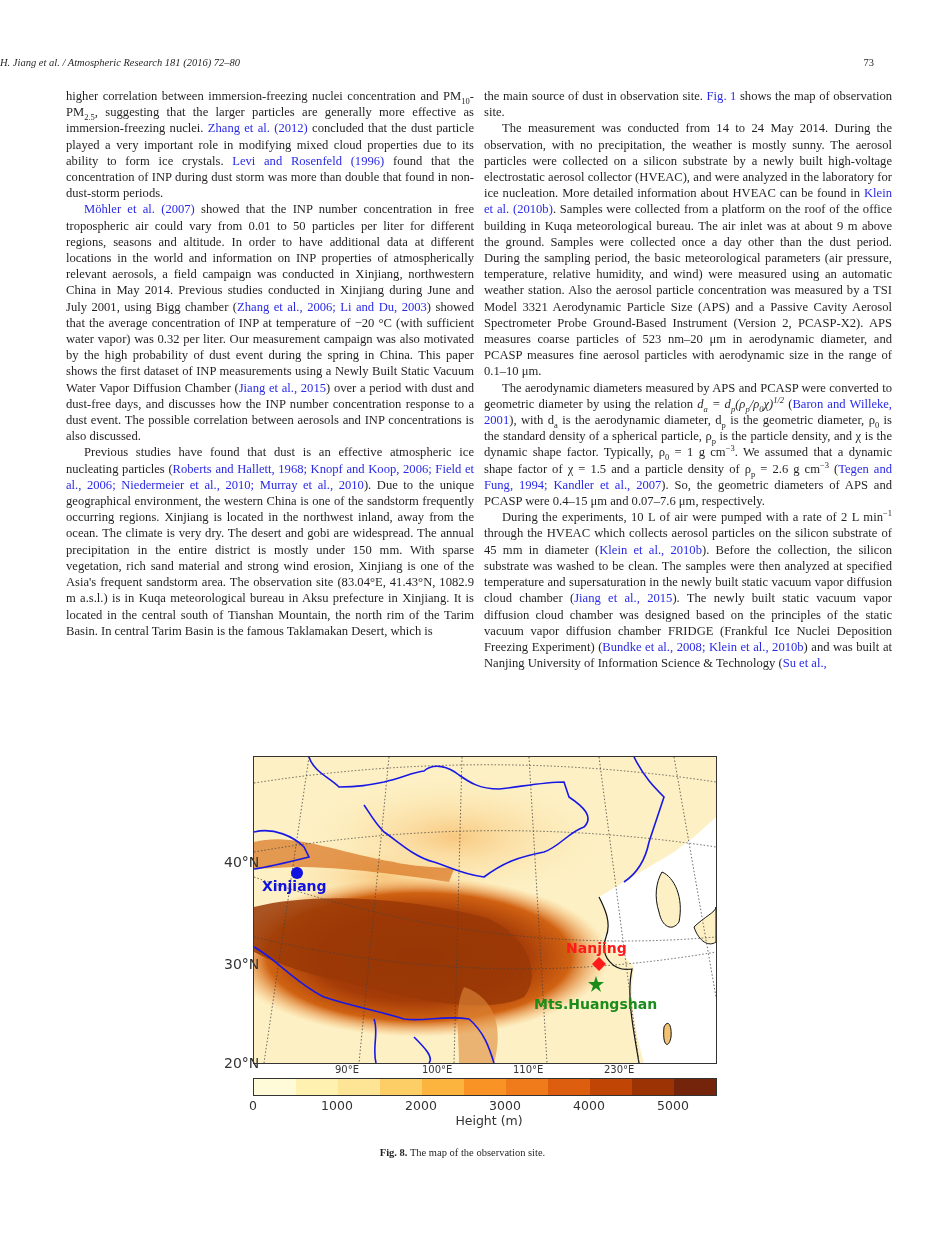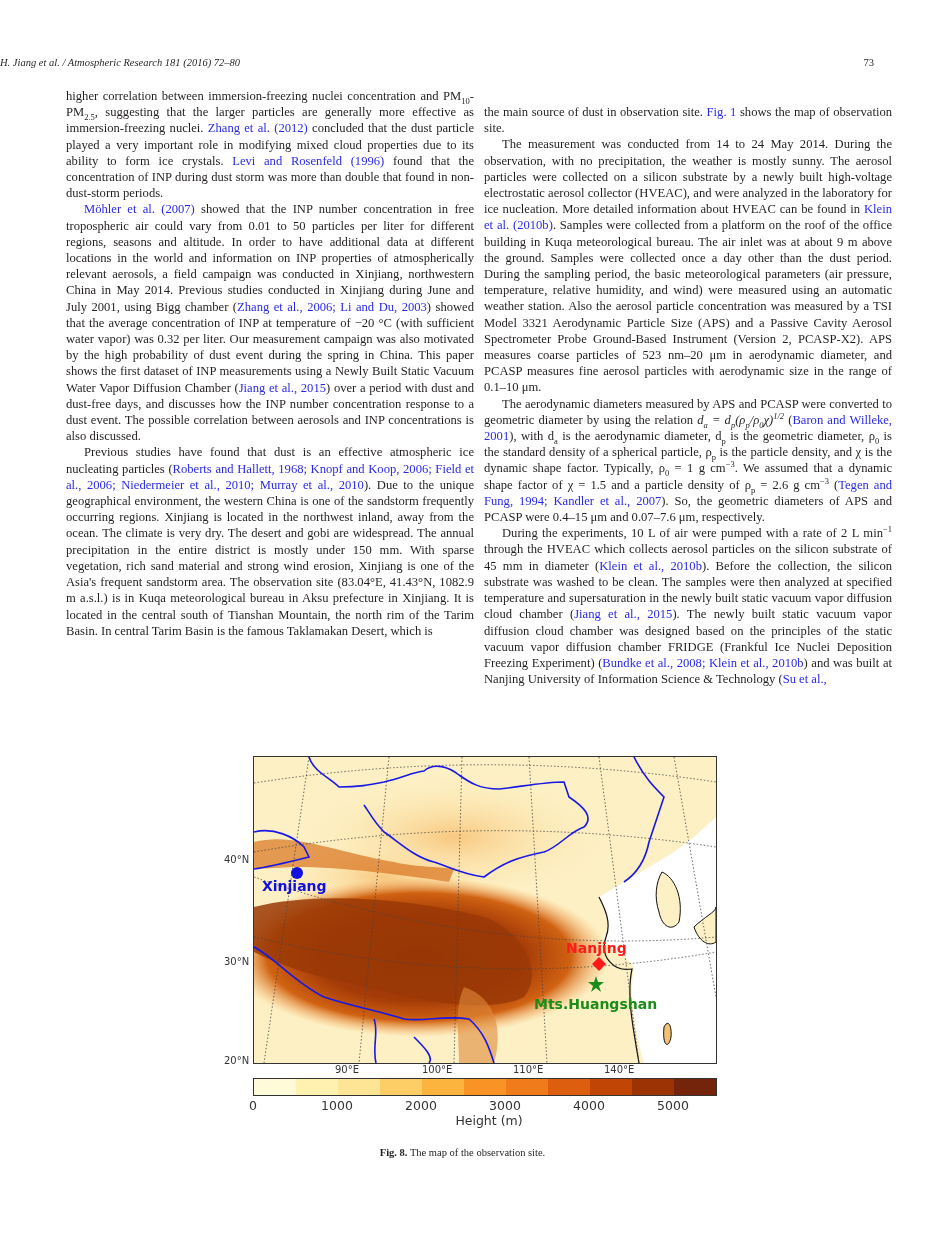--- a/index.html
+++ b/index.html
@@ -3,30 +3,30 @@
 <meta charset="utf-8">
 <style>
   html, body { margin:0; padding:0; background:#fff; }
   body { width:925px; height:1234px; position:relative; overflow:hidden;
          font-family:"Liberation Serif", serif; color:#231f20; }
   .running-head { position:absolute; top:57px; left:0; width:925px; height:16px; font-size:10.5px; font-style:italic; }
   .running-head .title { position:absolute; left:0; width:925px; text-align:left; top:0; }
   .running-head .page { position:absolute; right:51px; top:0; font-style:normal; }
   .col { position:absolute; top:88px; width:408px; font-size:12.6px; line-height:16.2px; text-align:justify; }
   .col.left { left:66px; }
-  .col.right { left:484px;margin-top:16px; }
+  .col.right { left:484px; }
   .col p { margin:0; text-indent:0; }
   .col p.ind { text-indent:18px; }
   .lnk { color:#1a1aff; color:#2a2ae6; }
   h2 { font-family:"Liberation Serif", serif; font-size:12.6px; font-weight:bold; margin:20px 0 18px 0; line-height:16.2px; }
   sub, sup { font-size:8.5px; line-height:0; }
   .it { font-style:italic; }
   .figure { position:absolute; left:215px; top:752px; width:510px; height:380px; }
   .map { position:absolute; left:38px; top:4px; width:462px; height:306px; border:1px solid #333; overflow:hidden; background:#e5e5e5; }
-  .lat-label { position:absolute; font-family:"DejaVu Sans", sans-serif; font-size:10px; color:#333; }
+  .lat-label { position:absolute; font-family:"DejaVu Sans", sans-serif; font-size:14px; color:#333; }
   .lon-label { position:absolute; font-family:"DejaVu Sans", sans-serif; font-size:10px; color:#333; }
   .cbar { position:absolute; left:38px; top:326px; width:462px; height:16px; border:1px solid #333; display:flex; }
   .cbar div { flex:1; height:100%; }
   .cbar-tick { position:absolute; top:346px; font-family:"DejaVu Sans", sans-serif; font-size:12.5px; color:#333; transform:translateX(-50%); }
   .cbar-label { position:absolute; top:361px; left:0; width:548px; text-align:center; font-family:"DejaVu Sans", sans-serif; font-size:12.5px; color:#333; }
   .caption { position:absolute; top:1147px; left:0; width:925px; text-align:center; font-size:10.5px; }
   .caption b { font-weight:bold; }
 </style>
 </head>
 <body>
@@ -117,21 +117,21 @@
       <polygon points="342,219 344,225 350,225 345,229 347,235 342,231 337,235 339,229 334,225 340,225" fill="#1a8c1a"></polygon>
       <text x="280" y="252" font-family="DejaVu Sans, sans-serif" font-size="14" font-weight="bold" fill="#1a8c1a">Mts.Huangshan</text>
     </svg>
   </div>
   <span class="lat-label" style="left:9px;top:102px;">40°N</span>
   <span class="lat-label" style="left:9px;top:204px;">30°N</span>
   <span class="lat-label" style="left:9px;top:303px;">20°N</span>
   <span class="lon-label" style="left:120px;top:312px;">90°E</span>
   <span class="lon-label" style="left:207px;top:312px;">100°E</span>
   <span class="lon-label" style="left:298px;top:312px;">110°E</span>
-  <span class="lon-label" style="left:389px;top:312px;">140°E</span>
+  <span class="lon-label" style="left:389px;top:312px;">230°E</span>
 
   <div class="cbar">
     <div style="background:#fffbd9"></div>
     <div style="background:#fff1b0"></div>
     <div style="background:#fee596"></div>
     <div style="background:#fdcd66"></div>
     <div style="background:#fdb43f"></div>
     <div style="background:#f99326"></div>
     <div style="background:#f07b1a"></div>
     <div style="background:#dd5e0e"></div>

